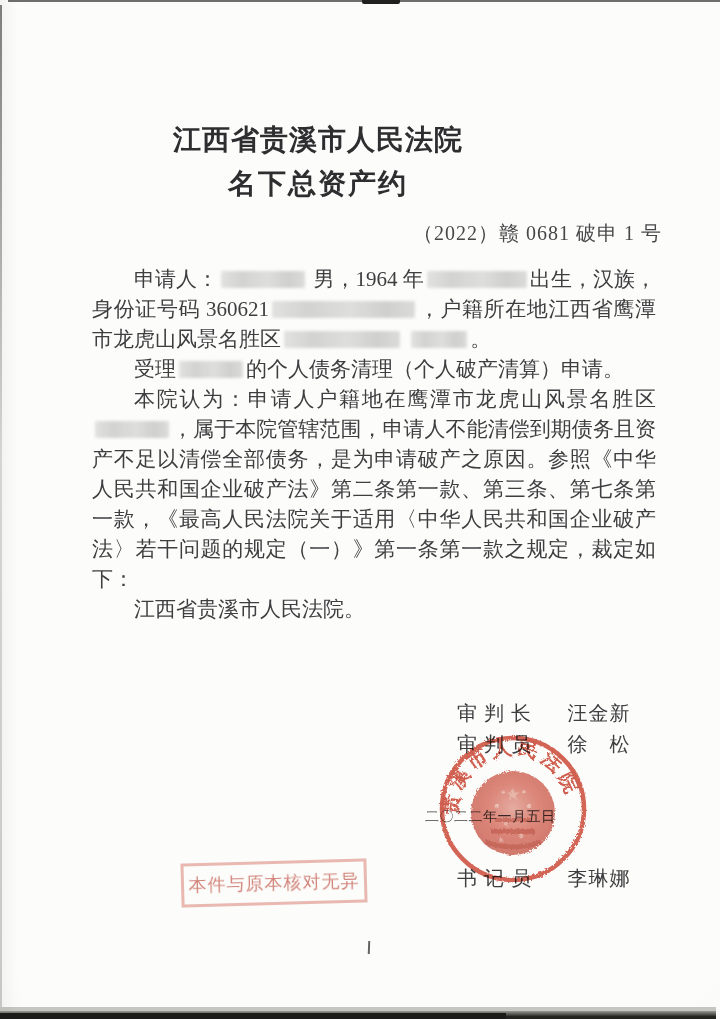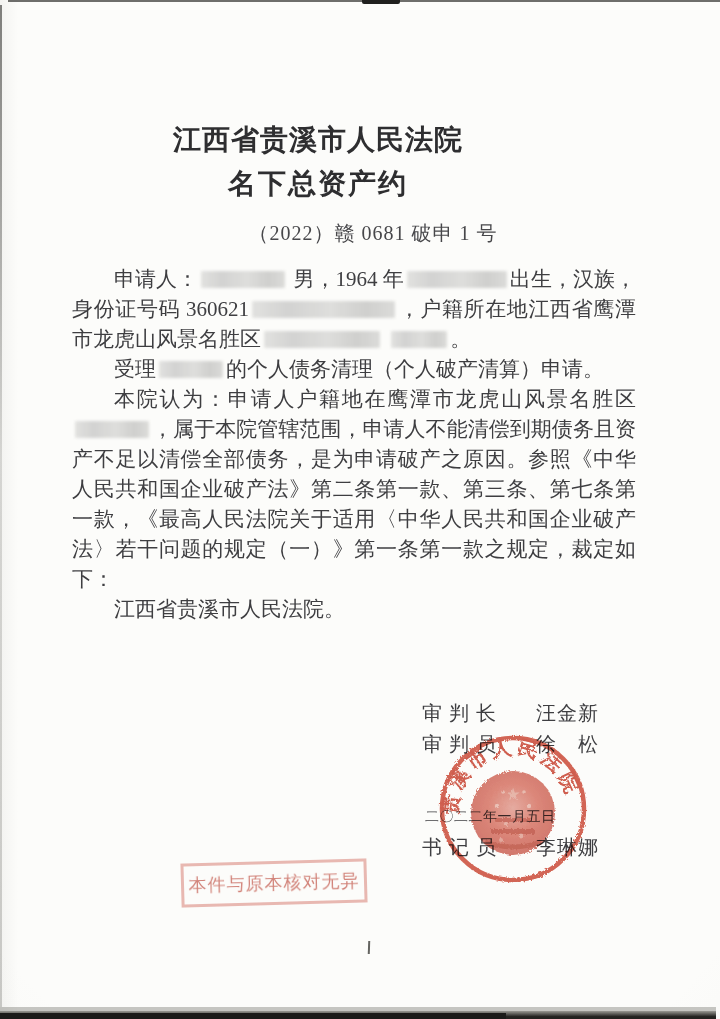--- a/index.html
+++ b/index.html
@@ -22,35 +22,35 @@
     background:linear-gradient(#3e3e3b, rgba(110,110,105,.35) 45%, rgba(110,110,105,.5));opacity:.65;}
   .edge-bottom-gray{position:absolute;bottom:7px;left:0;right:4px;height:5px;background:rgba(130,130,124,.45);}
   .edge-bottom{position:absolute;bottom:0;left:0;right:4px;height:8px;
     background:linear-gradient(to bottom, #9a9a94, #232320 70%);}
   .edge-bottom-dark{position:absolute;bottom:0;left:0;width:506px;height:6px;background:#1b1b19;}
   .tick-mark{position:absolute;left:368px;top:941px;width:2px;height:13px;background:#3d3d3a;opacity:.8;transform:rotate(2deg);}
   
   .title-block{position:absolute;top:122px;left:0;width:636px;text-align:center;color:#2e2e30;}
   .court-name{font-size:28px;font-weight:700;letter-spacing:1px;line-height:36px;}
   .doc-type{font-size:28px;font-weight:700;letter-spacing:2px;line-height:36px;margin-top:8px;}
-  .case-number{position:absolute;top:220px;left:84px;width:578px;text-align:center;
+  .case-number{position:absolute;top:220px;left:84px;width:578px;text-align:right;
     font-size:20px;color:#47474a;letter-spacing:1px;}
-  .body-text{position:absolute;top:264px;left:72px;width:564px;color:#3e3e41;}
+  .body-text{position:absolute;top:264px;left:92px;width:564px;color:#3e3e41;}
   .para{margin:0;font-size:21px;line-height:30px;text-align:justify;text-indent:2em;
     text-justify:inter-ideograph;word-break:break-all;}
   .redact{display:inline-block;height:17px;vertical-align:-2px;margin:0 3px;border-radius:1px;
     background:linear-gradient(90deg,#dddddb,#cccccb 25%,#d9d9d7 55%,#c8c8c6 80%,#d6d6d4);
     filter:blur(1.4px);opacity:.85;}
   
   .sig-block{position:absolute;left:422px;top:698px;width:240px;color:#3e3e41;}
-  .sig-row{height:31px;line-height:31px;white-space:nowrap;}
+  .sig-row{height:31px;line-height:31px;white-space:nowrap;text-align:center;}
   .sig-role{display:inline-block;width:88px;font-size:20px;letter-spacing:7px;}
   .sig-name{display:inline-block;margin-left:26px;font-size:20px;letter-spacing:1px;}
   .sig-date{margin-top:41px;font-size:14px;letter-spacing:0.5px;height:31px;line-height:31px;padding-left:3px;}
-  .sig-row.clerk{}
+  .sig-row.clerk{margin-top:31px;}
   
   .seal{position:absolute;left:431px;top:728px;width:164px;height:164px;
     mix-blend-mode:multiply;pointer-events:none;}
   .verify-stamp{position:absolute;left:181px;top:861px;width:180px;height:38px;
     border:3px solid rgba(201,72,58,.5);transform:rotate(-1.6deg);
     display:flex;align-items:center;justify-content:center;
     mix-blend-mode:multiply;filter:blur(.4px);opacity:.75;}
   .verify-stamp span{font-size:18px;letter-spacing:1px;color:rgba(188,62,48,.85);white-space:nowrap;}
 </style>
 </head>

